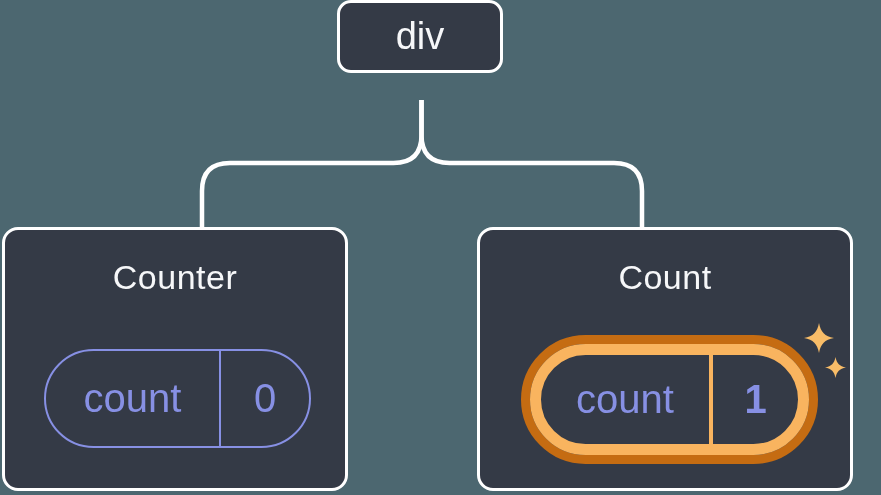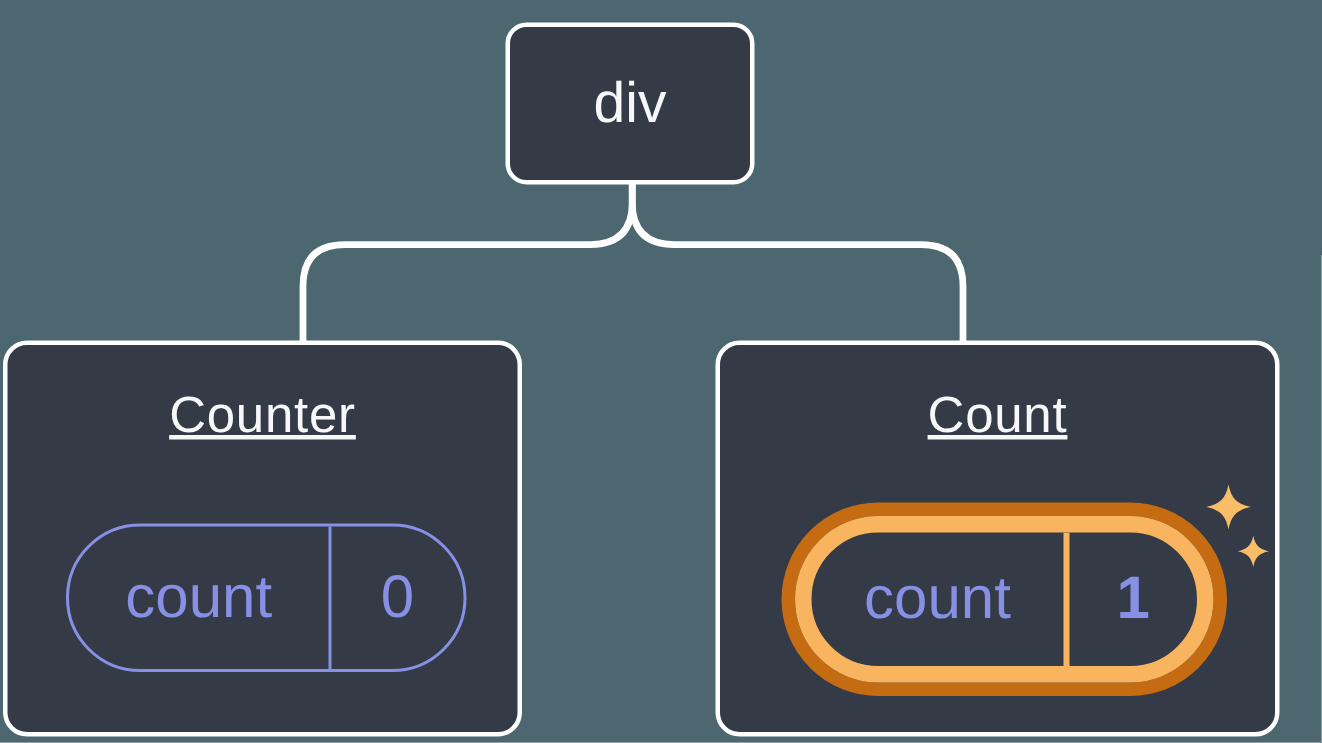--- a/index.html
+++ b/index.html
@@ -11,22 +11,22 @@
     overflow: hidden;
     font-family: "Liberation Sans", sans-serif;
   }
   .connectors {
     position: absolute;
     left: 0; top: 0;
     z-index: 0;
   }
   .node-root {
     position: absolute;
-    left: 337px; top: 15px;
-    width: 166px; height: 108px;
+    left: 337px; top: 0;
+    width: 166px; height: 73px;
     box-sizing: border-box;
     background: var(--card, #343a46);
     border: 3px solid var(--line, #ffffff);
     border-radius: 14px;
     display: flex;
     align-items: center;
     justify-content: center;
     z-index: 1;
     color: var(--title, #f6f7f9);
     font-size: 38px;
@@ -43,21 +43,20 @@
   }
   .card.counter { left: 2px; }
   .card.count  { left: 477px; width: 376px; }
   .card-title {
     margin-top: 28px;
     text-align: center;
     color: var(--title, #f6f7f9);
     font-size: 34px;
     font-weight: 500;
     letter-spacing: 0.5px;
-    text-decoration: underline;
   }
   
   .pill {
     position: absolute;
     left: 39px; top: 119px;
     width: 267px; height: 99px;
     box-sizing: border-box;
     border: 2px solid var(--purple, #8790e4);
     border-radius: 60px;
     display: flex;

